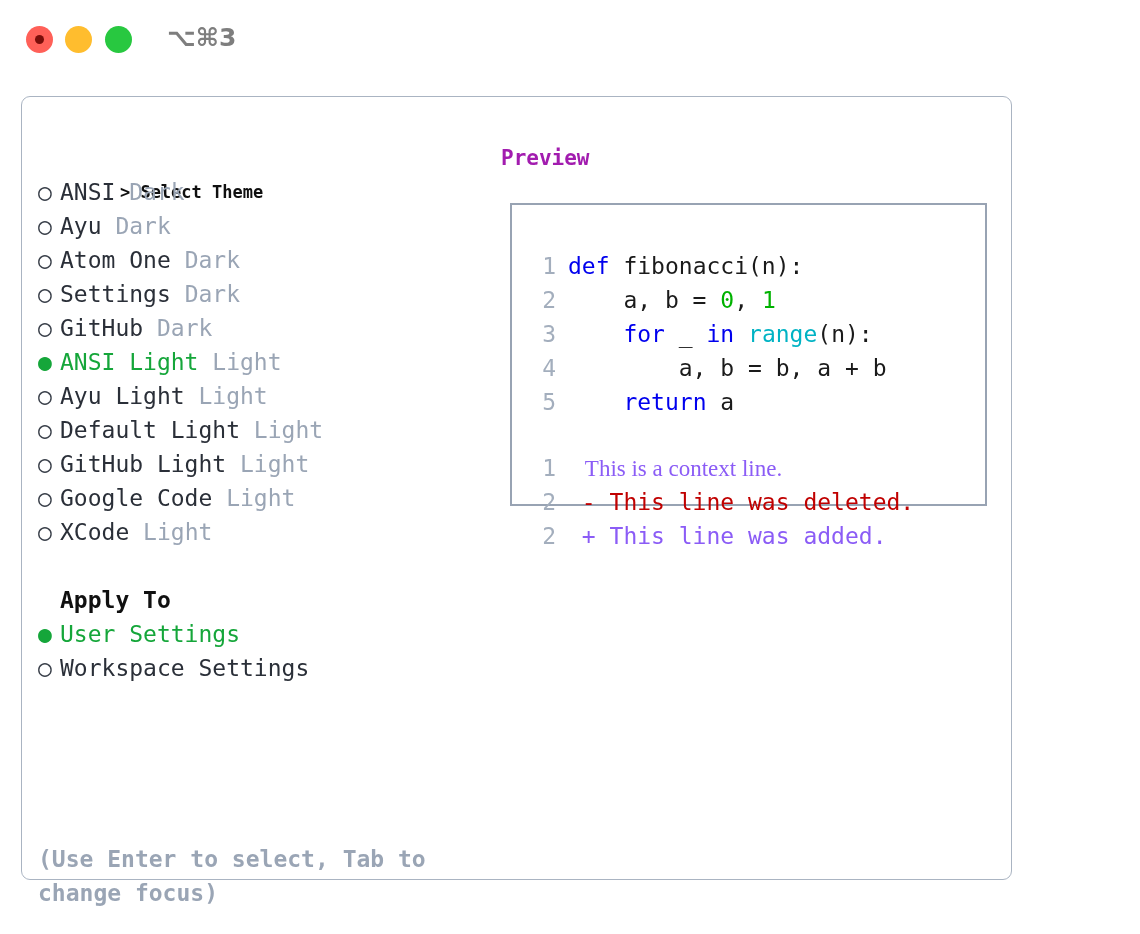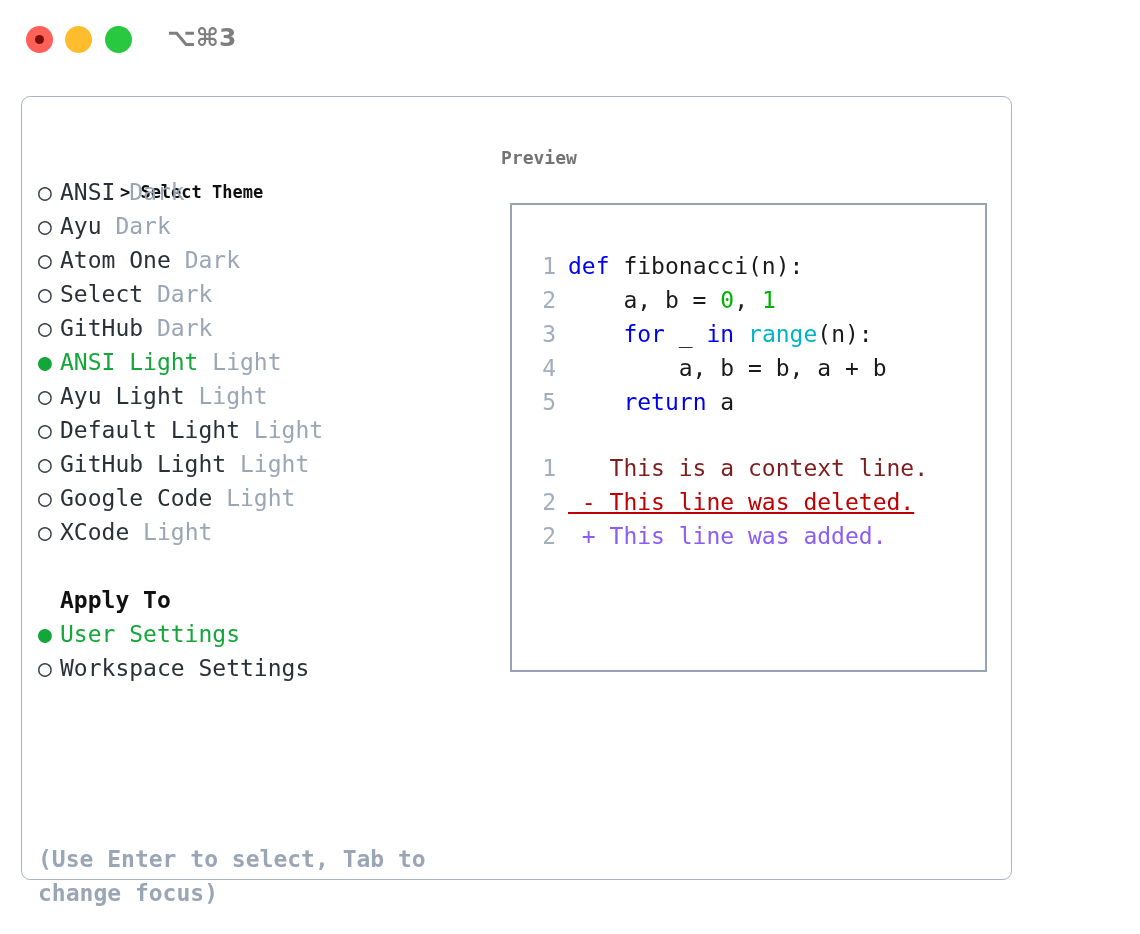--- a/index.html
+++ b/index.html
@@ -129,32 +129,32 @@
 
   
   #right-pane {
     position: absolute;
     left: 479px;
     top: 44px;
     width: 490px;
   }
 
   #preview-title {
-    font-size: 18px;
-    font-weight: 700;
-    color: #737373;
+    font-size: 21px;
+    font-weight: 700;
+    color: #a21caf;
     line-height: 34px;
   }
 
   #preview-box {
     position: absolute;
     left: 488px;
     top: 106px;
     width: 477px;
-    height: 469px;
+    height: 303px;
     border: 2px solid #98a3b3;
     box-sizing: border-box;
     background: #ffffff;
   }
 
   #code-area {
     position: absolute;
     left: 18px;
     top: 44px;
     font-size: 23px;
@@ -176,22 +176,22 @@
   .num { color: #00b200; }
   .plain { color: #1a1a1a; }
 
   #diff-area {
     position: absolute;
     left: 18px;
     top: 246px;
     font-size: 23px;
     line-height: 34px;
   }
-  .dctx { color: #7f1d1d; }
-  .ddel { color: #c00000; text-decoration: underline; }
+  .dctx { color: #8b5cf6; font-family: Liberation Serif, serif; }
+  .ddel { color: #c00000; }
   .dadd { color: #8b5cf6; }
 </style>
 </head>
 <body>
 
 <div id="window">
 
   <div id="titlebar">
     <div class="traffic" id="tl-close"></div>
     <div id="tl-close-dot"></div>
@@ -205,21 +205,21 @@
     <div id="left-pane">
 
       <div class="row hdr">
         <span class="caret">&gt;</span><span> </span><span>Select Theme</span>
       </div>
 
       <div id="theme-items">
           <div class="row"><span class="bullet">○</span><span class="tname">ANSI</span><span class="tkind"> Dark</span></div>
           <div class="row"><span class="bullet">○</span><span class="tname">Ayu</span><span class="tkind"> Dark</span></div>
           <div class="row"><span class="bullet">○</span><span class="tname">Atom One</span><span class="tkind"> Dark</span></div>
-          <div class="row"><span class="bullet">○</span><span class="tname">Select</span><span class="tkind"> Dark</span></div>
+          <div class="row"><span class="bullet">○</span><span class="tname">Settings</span><span class="tkind"> Dark</span></div>
           <div class="row"><span class="bullet">○</span><span class="tname">GitHub</span><span class="tkind"> Dark</span></div>
           <div class="row"><span class="bullet on">●</span><span class="tname sel">ANSI Light</span><span class="tkind"> Light</span></div>
           <div class="row"><span class="bullet">○</span><span class="tname">Ayu Light</span><span class="tkind"> Light</span></div>
           <div class="row"><span class="bullet">○</span><span class="tname">Default Light</span><span class="tkind"> Light</span></div>
           <div class="row"><span class="bullet">○</span><span class="tname">GitHub Light</span><span class="tkind"> Light</span></div>
           <div class="row"><span class="bullet">○</span><span class="tname">Google Code</span><span class="tkind"> Light</span></div>
           <div class="row"><span class="bullet">○</span><span class="tname">XCode</span><span class="tkind"> Light</span></div>
         </div>
 
       <div class="row" style="height:34px">&nbsp;</div>

